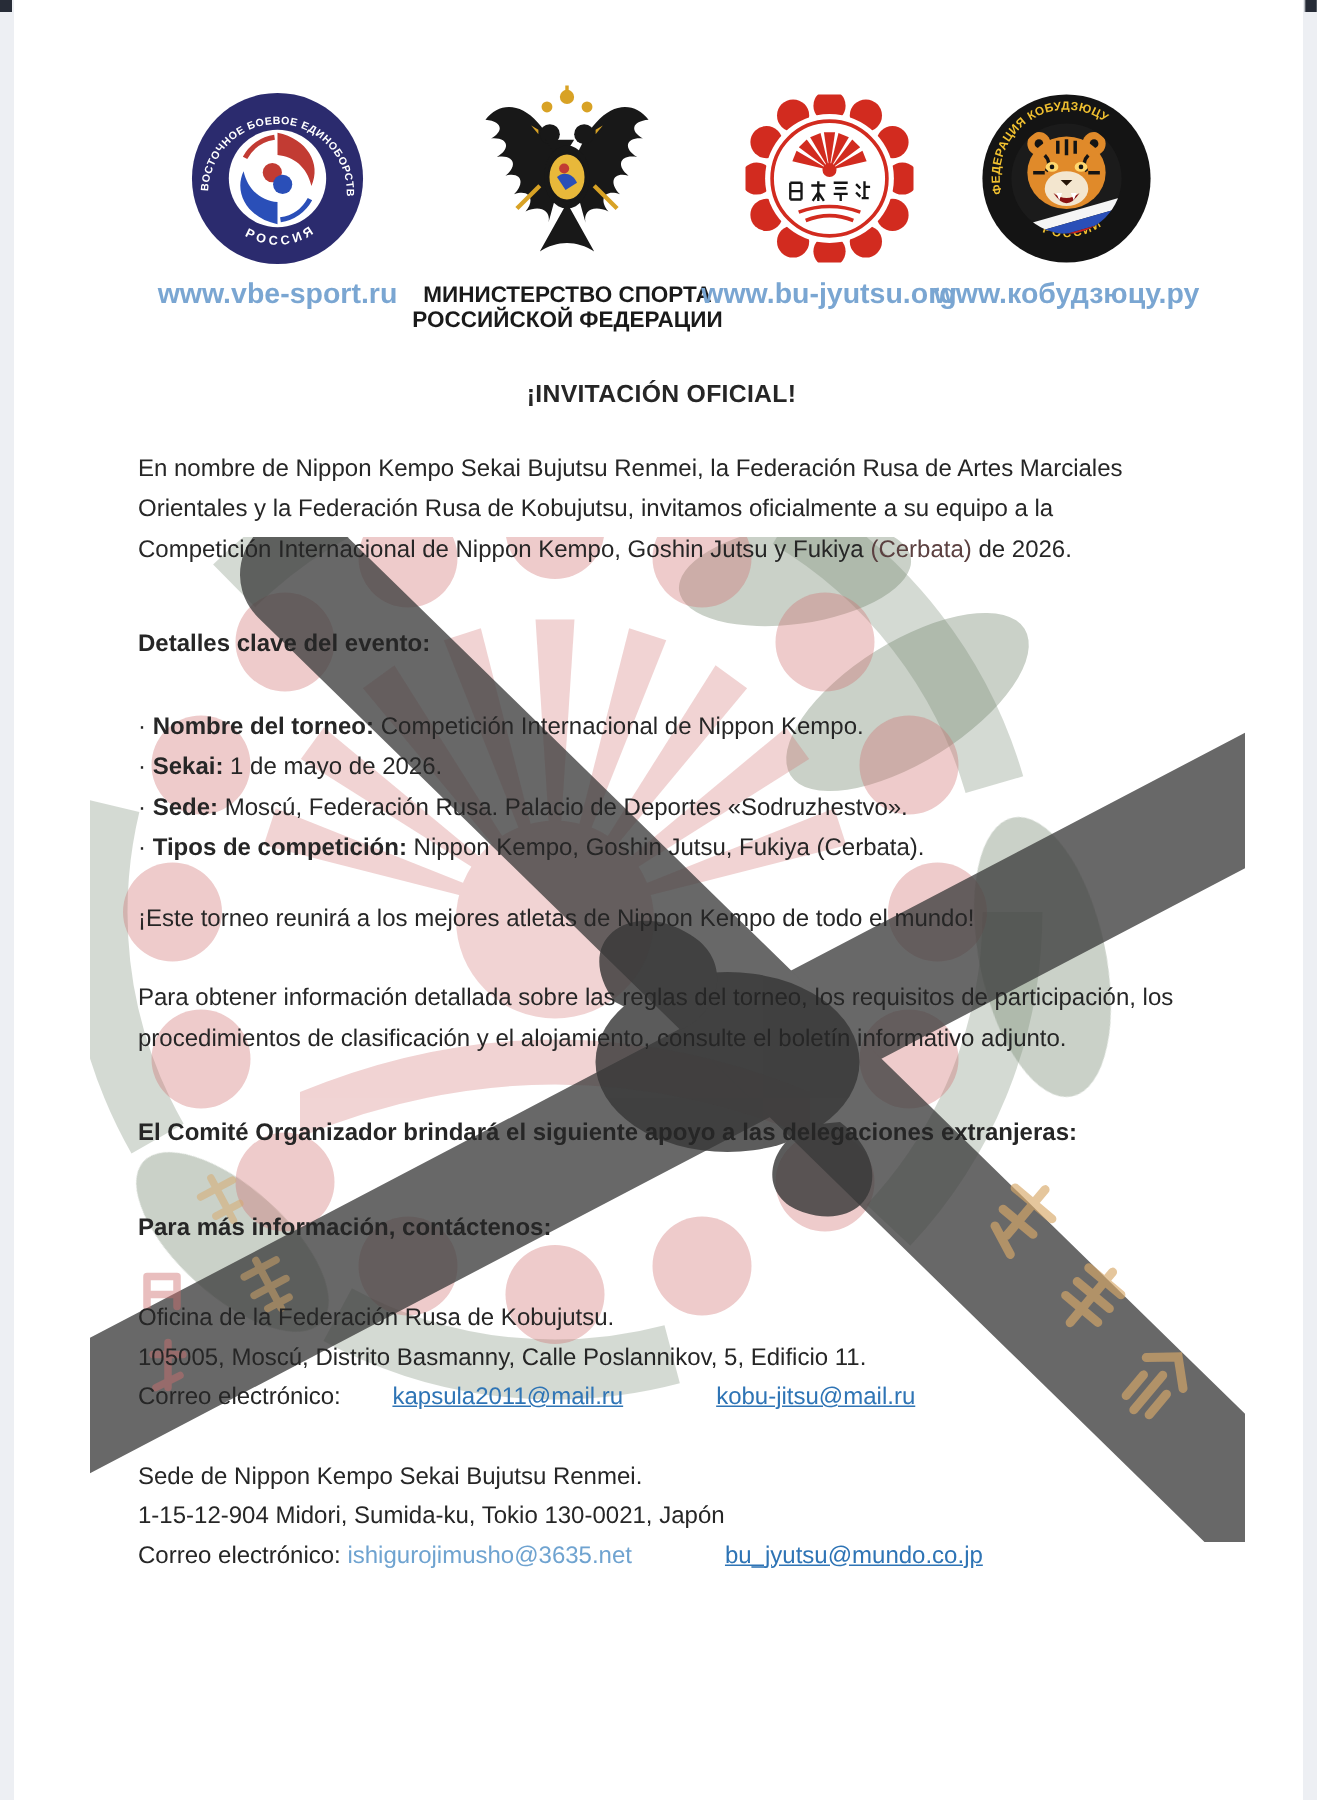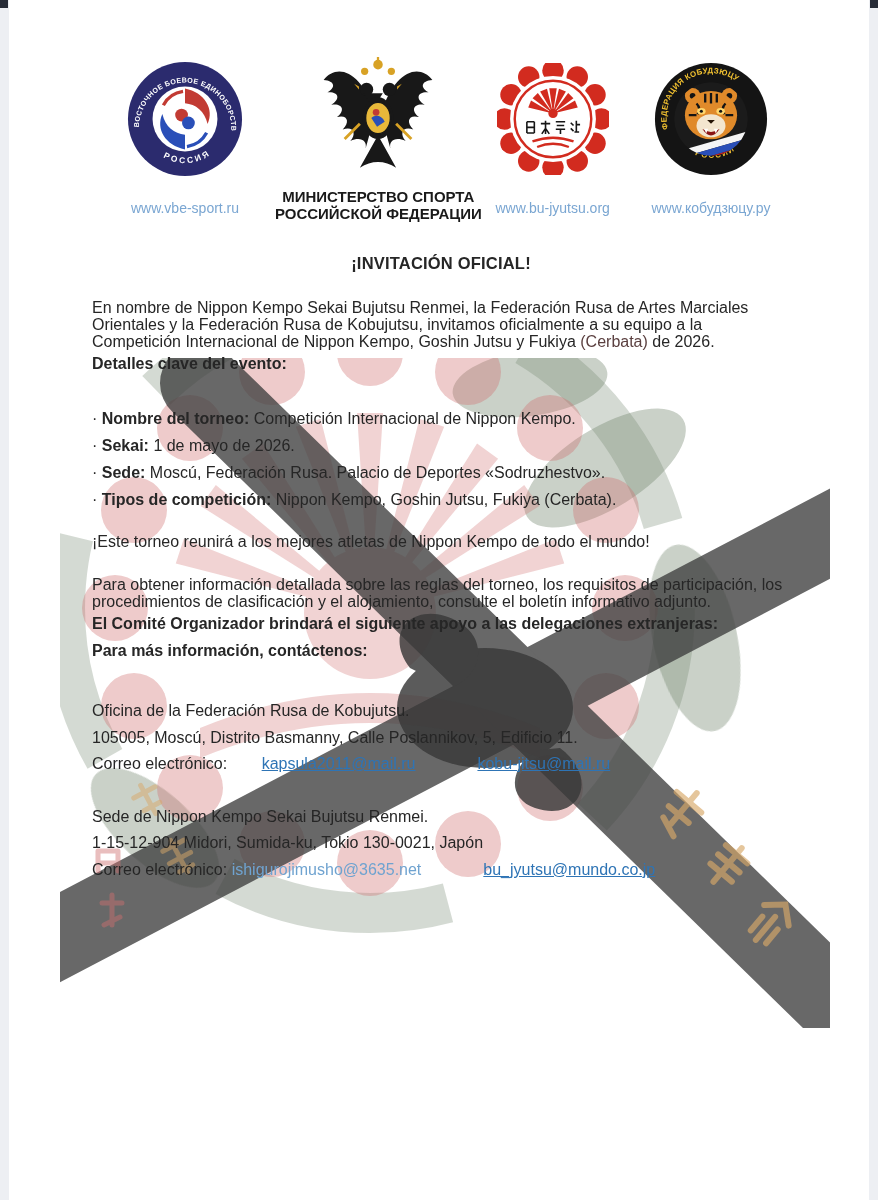--- a/index.html
+++ b/index.html
@@ -18,28 +18,28 @@
 
   .watermark{position:absolute;left:60px;top:358px;z-index:0;pointer-events:none;}
 
   .content{position:relative;z-index:1;padding:0 88px 0 92px;}
 
   
   .logo-row{display:flex;justify-content:space-between;align-items:flex-start;margin-top:54px;}
   .logo-col{display:flex;flex-direction:column;align-items:center;}
   .col-1{width:186px;} .col-2{width:190px;} .col-3{width:148px;} .col-4{width:158px;}
   .logo-box{height:130px;display:flex;align-items:center;justify-content:center;}
-  .url-caption{font-size:14px;color:#7aa6d2;margin-top:16px;white-space:nowrap;}
+  .url-caption{font-size:19px;color:#7aa6d2;margin-top:2px;white-space:nowrap;font-weight:bold;}
   .ministry-caption{font-size:15px;font-weight:bold;color:#1a1a1a;text-align:center;line-height:17px;margin-top:4px;white-space:nowrap;}
 
   
   .doc-title{text-align:center;font-weight:bold;font-size:16.5px;margin-top:32px;letter-spacing:.2px;}
-  p{margin:0;font-size:16px;line-height:17px;}
+  p{margin:0;font-size:16px;line-height:27px;}
   .para{margin-top:26px;}
-  .bold-heading{font-weight:bold;font-size:16px;line-height:27px;}
+  .bold-heading{font-weight:bold;font-size:16px;line-height:27px;margin-top:36px;}
   .details-list{margin-top:28px;}
   .detail-row{font-size:16px;line-height:27px;}
   .detail-row strong{font-weight:bold;}
   .support-list{margin:28px 0 0 0;padding-left:52px;list-style:disc;}
   .support-list li{font-size:16px;line-height:27px;padding-left:6px;}
   .contact-block{margin-top:26px;}
   .contact-block.first{margin-top:34px;}
   .contact-line{font-size:16px;line-height:26.5px;}
   a.link{color:#2e74b5;padding-left:30px;}
   a.link-light{color:#6fa3d0;text-decoration:none;}

